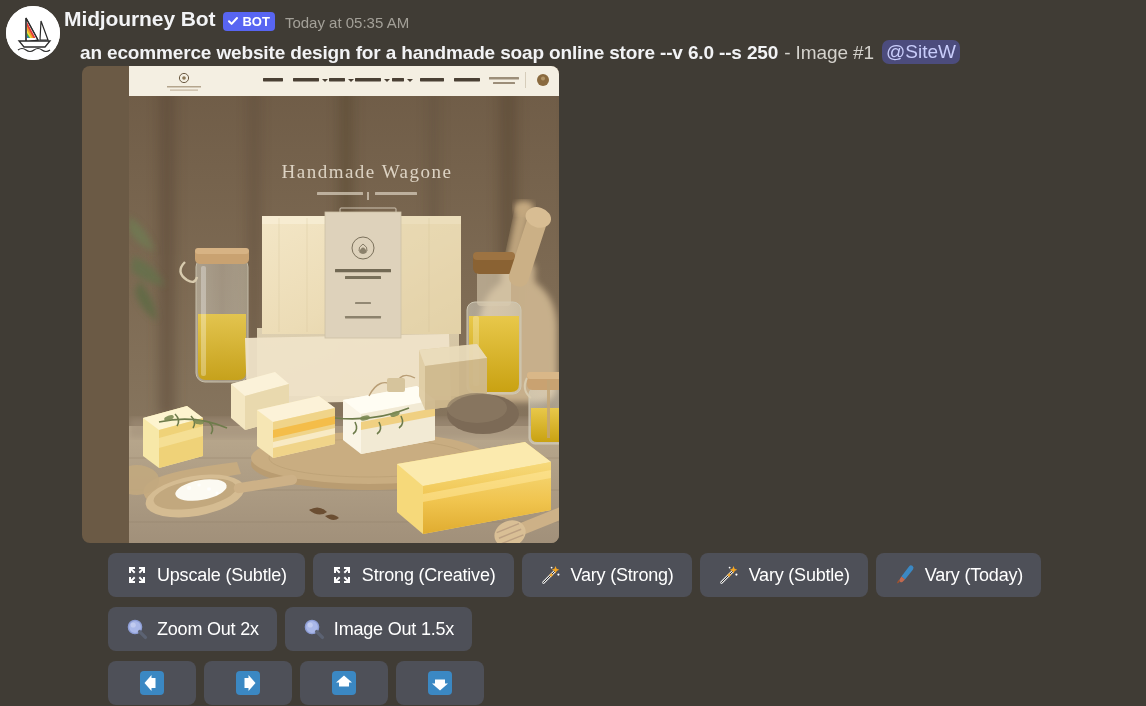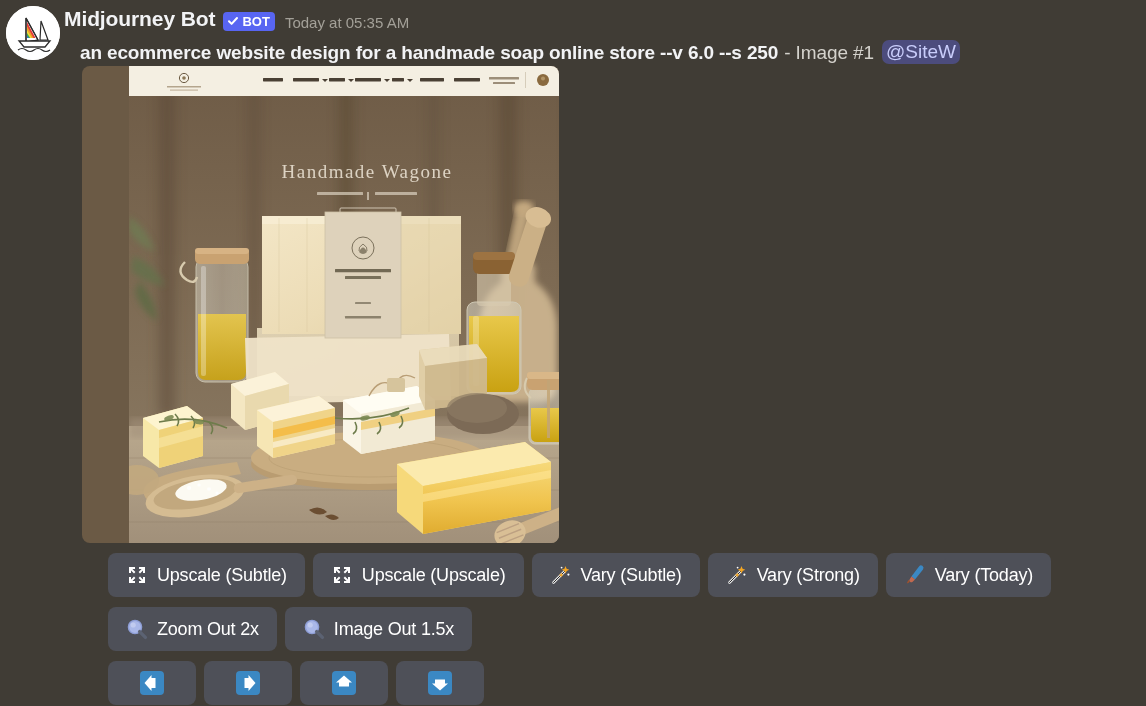--- a/index.html
+++ b/index.html
@@ -541,49 +541,49 @@
       <span class="btn-icon">
         <svg viewBox="0 0 22 22" xmlns="http://www.w3.org/2000/svg">
           <g fill="#ffffff">
             <path d="M3 3 h6 v2 h-2.6 l3 3 -1.4 1.4 -3 -3 V9 H3 Z"></path>
             <path d="M19 3 v6 h-2 V6.4 l-3 3 -1.4 -1.4 3 -3 H13 V3 Z"></path>
             <path d="M3 19 v-6 h2 v2.6 l3 -3 1.4 1.4 -3 3 H9 v2 Z"></path>
             <path d="M19 19 h-6 v-2 h2.6 l-3 -3 1.4 -1.4 3 3 V13 h2 Z"></path>
           </g>
         </svg>
       </span>
-      <span>Upscale (Upscale)</span>
+      <span>Strong (Creative)</span>
     </button>
 
     <button class="mj-btn">
       <span class="btn-icon">
         <svg viewBox="0 0 22 22" xmlns="http://www.w3.org/2000/svg">
           <path d="M3.5 18.5 L15 7" stroke="#e8e8e8" stroke-width="2.6" stroke-linecap="round"></path>
           <path d="M3.5 18.5 L15 7" stroke="#2b2b2b" stroke-width="1" stroke-linecap="round"></path>
           <path d="M15.5 2 l1.1 2.7 2.7 1.1 -2.7 1.1 -1.1 2.7 -1.1 -2.7 -2.7 -1.1 2.7 -1.1z" fill="#f5a623"></path>
           <path d="M11.2 8.6 l.7 1.7 1.7 .7 -1.7 .7 -.7 1.7 -.7 -1.7 -1.7 -.7 1.7 -.7z" fill="#f5a623"></path>
           <circle cx="18.4" cy="10.6" r="1.1" fill="#ffffff"></circle>
           <circle cx="11.6" cy="3.6" r="0.9" fill="#ffffff"></circle>
         </svg>
       </span>
-      <span>Vary (Subtle)</span>
+      <span>Vary (Strong)</span>
     </button>
 
     <button class="mj-btn">
       <span class="btn-icon">
         <svg viewBox="0 0 22 22" xmlns="http://www.w3.org/2000/svg">
           <path d="M3.5 18.5 L15 7" stroke="#e8e8e8" stroke-width="2.6" stroke-linecap="round"></path>
           <path d="M3.5 18.5 L15 7" stroke="#2b2b2b" stroke-width="1" stroke-linecap="round"></path>
           <path d="M15.5 2 l1.1 2.7 2.7 1.1 -2.7 1.1 -1.1 2.7 -1.1 -2.7 -2.7 -1.1 2.7 -1.1z" fill="#f5a623"></path>
           <path d="M11.2 8.6 l.7 1.7 1.7 .7 -1.7 .7 -.7 1.7 -.7 -1.7 -1.7 -.7 1.7 -.7z" fill="#f5a623"></path>
           <circle cx="18.4" cy="10.6" r="1.1" fill="#ffffff"></circle>
           <circle cx="11.6" cy="3.6" r="0.9" fill="#ffffff"></circle>
         </svg>
       </span>
-      <span>Vary (Strong)</span>
+      <span>Vary (Subtle)</span>
     </button>
 
     <button class="mj-btn">
       <span class="btn-icon">
         <svg viewBox="0 0 22 22" xmlns="http://www.w3.org/2000/svg">
           <path d="M18.4 1.8 q2 1.6 .6 3.6 L11 15.4 7.4 12.6 15.2 2.2 q1.4 -1.8 3.2 -.4z" fill="#3b88c3"></path>
           <path d="M11 15.4 L7.4 12.6 5.6 15.4 q-.8 1.4 .4 2.4 1.2 1 2.4 .2z" fill="#c1694f"></path>
           <path d="M6 17.4 q-1 1.4 -3.2 2 1 -2 1.4 -3.4z" fill="#a0522d"></path>
         </svg>
       </span>

